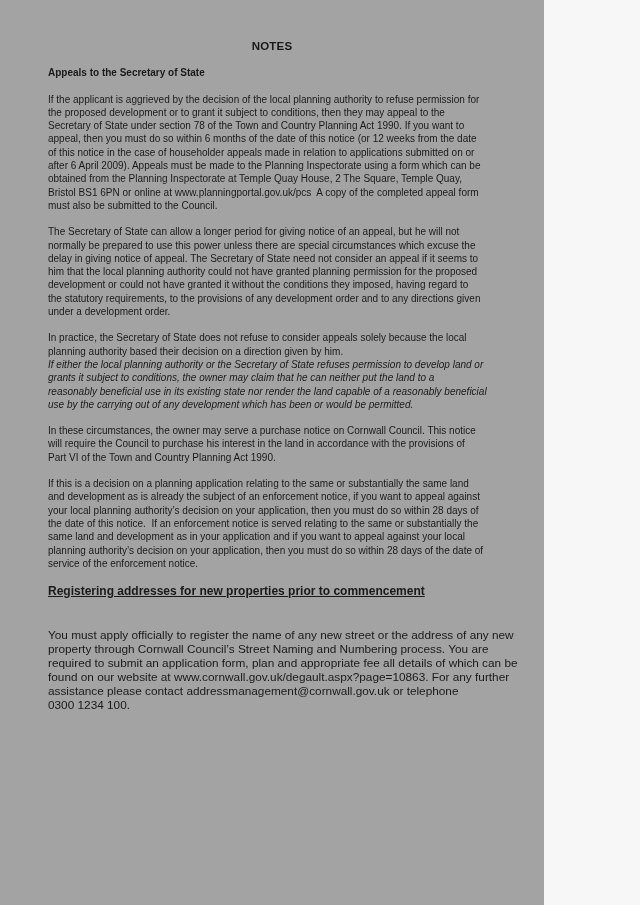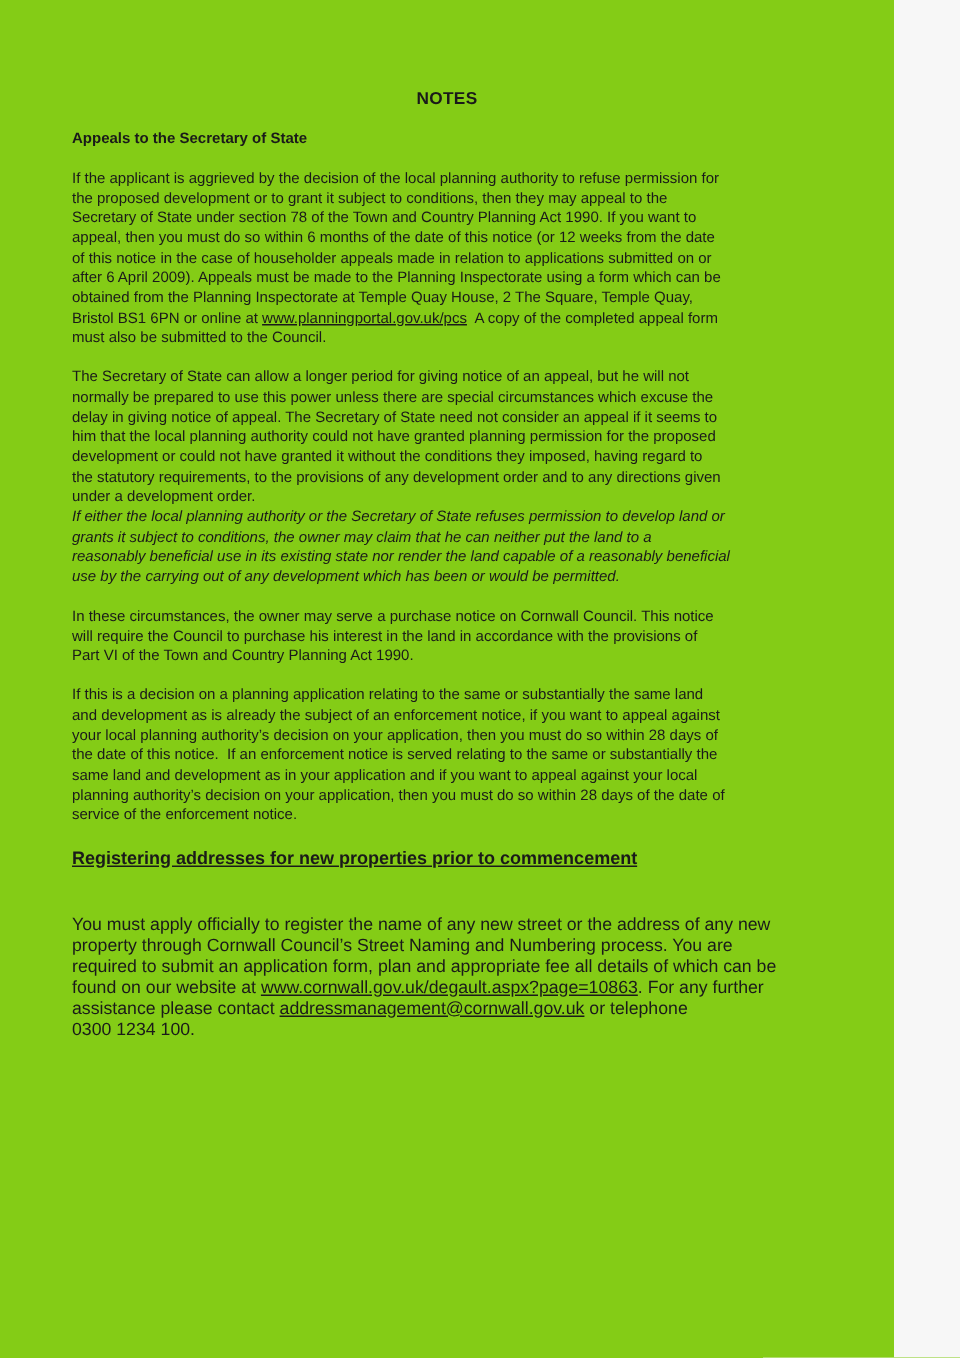--- a/index.html
+++ b/index.html
@@ -4,23 +4,23 @@
 <style>
   html, body { margin: 0; padding: 0; }
   body {
     width: 640px; height: 905px;
     background: #f7f7f7;
     font-family: "Liberation Sans", "DejaVu Sans", sans-serif;
     color: #1a1a1a;
   }
   .page {
     box-sizing: border-box;
-    width: 596px; height: 905px;
-    padding: 60px 48px 0 48px;
-    background: #84cc16;
+    width: 544px; height: 905px;
+    padding: 40px 48px 0 48px;
+    background: #a3a3a3;
     overflow: hidden;
   }
   .doc-title {
     text-align: center;
     font-weight: 700;
     font-size: 11.5px;
     line-height: 13.3px;
     letter-spacing: 0.2px;
   }
   .block {
@@ -29,33 +29,33 @@
     line-height: 13.3px;
   }
   .block.heading { font-weight: 700; }
   .block.size-large  { font-size: 11.8px; line-height: 14px; margin-top: 29px; }
   .block.size-xlarge { font-size: 12px; line-height: 16px; text-decoration: underline; }
   .sp-line    { margin-top: 13px; }
   .sp-none    { margin-top: 0; font-style: italic; }
   .sp-section { margin-top: 37px; }
   .sp-title   { margin-top: 13px; }
   .link {
-    text-decoration: underline;
     color: #1a1a1a;
     cursor: pointer;
   }
 </style>
 </head>
 <body>
 
 <div class="page">
   <div class="doc-title">NOTES</div>
   <div id="doc-body">
       <div class="block heading sp-title">Appeals to the Secretary of State</div>
       <div class="block paragraph sp-line">If the applicant is aggrieved by the decision of the local planning authority to refuse permission for<br>the proposed development or to grant it subject to conditions, then they may appeal to the<br>Secretary of State under section 78 of the Town and Country Planning Act 1990. If you want to<br>appeal, then you must do so within 6 months of the date of this notice (or 12 weeks from the date<br>of this notice in the case of householder appeals made in relation to applications submitted on or<br>after 6 April 2009). Appeals must be made to the Planning Inspectorate using a form which can be<br>obtained from the Planning Inspectorate at Temple Quay House, 2 The Square, Temple Quay,<br>Bristol BS1 6PN or online at <span class="link">www.planningportal.gov.uk/pcs</span>  A copy of the completed appeal form<br>must also be submitted to the Council.</div>
       <div class="block paragraph sp-line">The Secretary of State can allow a longer period for giving notice of an appeal, but he will not<br>normally be prepared to use this power unless there are special circumstances which excuse the<br>delay in giving notice of appeal. The Secretary of State need not consider an appeal if it seems to<br>him that the local planning authority could not have granted planning permission for the proposed<br>development or could not have granted it without the conditions they imposed, having regard to<br>the statutory requirements, to the provisions of any development order and to any directions given<br>under a development order.</div>
+      <div class="block paragraph sp-line">In practice, the Secretary of State does not refuse to consider appeals solely because the local<br>planning authority based their decision on a direction given by him.</div>
       <div class="block paragraph sp-none">If either the local planning authority or the Secretary of State refuses permission to develop land or<br>grants it subject to conditions, the owner may claim that he can neither put the land to a<br>reasonably beneficial use in its existing state nor render the land capable of a reasonably beneficial<br>use by the carrying out of any development which has been or would be permitted.</div>
       <div class="block paragraph sp-line">In these circumstances, the owner may serve a purchase notice on Cornwall Council. This notice<br>will require the Council to purchase his interest in the land in accordance with the provisions of<br>Part VI of the Town and Country Planning Act 1990.</div>
       <div class="block paragraph sp-line">If this is a decision on a planning application relating to the same or substantially the same land<br>and development as is already the subject of an enforcement notice, if you want to appeal against<br>your local planning authority’s decision on your application, then you must do so within 28 days of<br>the date of this notice.  If an enforcement notice is served relating to the same or substantially the<br>same land and development as in your application and if you want to appeal against your local<br>planning authority’s decision on your application, then you must do so within 28 days of the date of<br>service of the enforcement notice.</div>
       <div class="block heading sp-line size-xlarge">Registering addresses for new properties prior to commencement</div>
       <div class="block paragraph sp-line size-large">You must apply officially to register the name of any new street or the address of any new<br>property through Cornwall Council’s Street Naming and Numbering process. You are<br>required to submit an application form, plan and appropriate fee all details of which can be<br>found on our website at <span class="link">www.cornwall.gov.uk/degault.aspx?page=10863</span>. For any further<br>assistance please contact <span class="link">addressmanagement@cornwall.gov.uk</span> or telephone<br>0300 1234 100.</div>
     </div>
 </div>
 
 </body></html>

